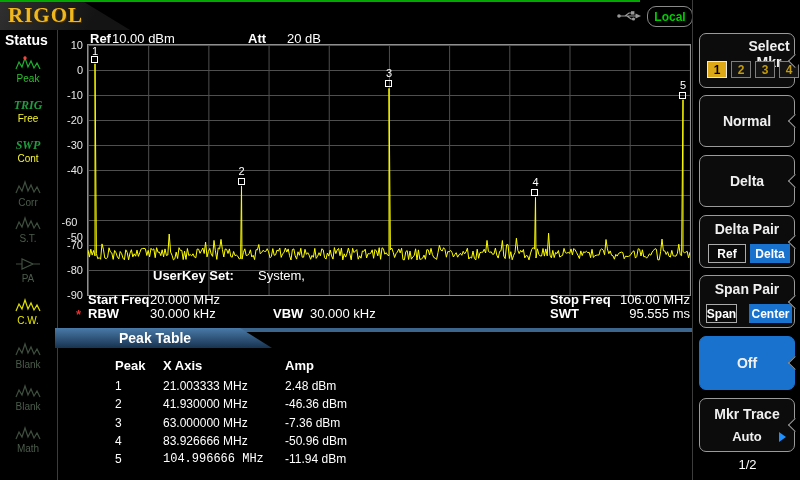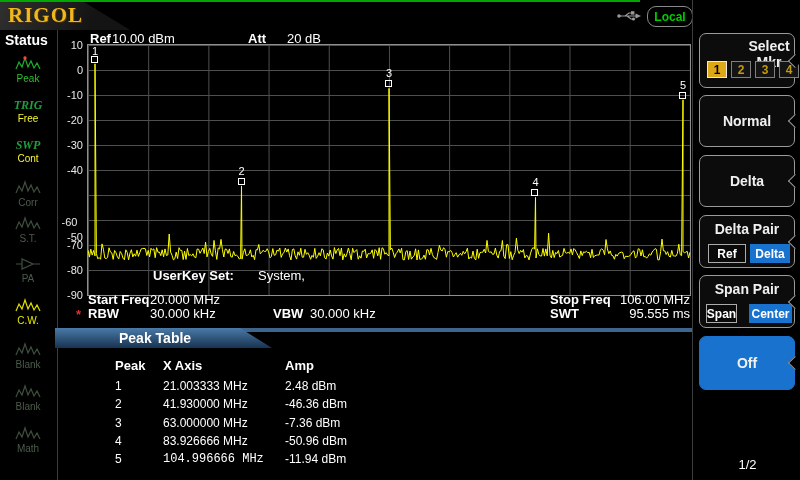--- a/index.html
+++ b/index.html
@@ -270,16 +270,22 @@
     <div class="sub-btn sub-off" style="left:6px;width:31px;">Span</div>
     <div class="sub-btn sub-on" style="left:49px;width:43px;">Center</div>
     <div class="notch"></div>
   </div>
 
   <div class="abs mbtn blue mbtn-center" style="top:336px;height:54px;">
     <div class="mbtn-label">Off</div>
     <div class="notch"></div>
   </div>
 
+  <div class="abs mbtn" style="top:398px;height:54px;">
+    <div class="mbtn-label" style="margin-top:7px">Mkr Trace</div>
+    <div class="mbtn-label" style="margin-top:7px;font-size:13px">Auto</div>
+    <div class="submenu-arrow"></div>
+    <div class="notch"></div>
+  </div>
 
   <div class="abs page-label">1/2</div>
 
 </div>
 
 </body></html>

